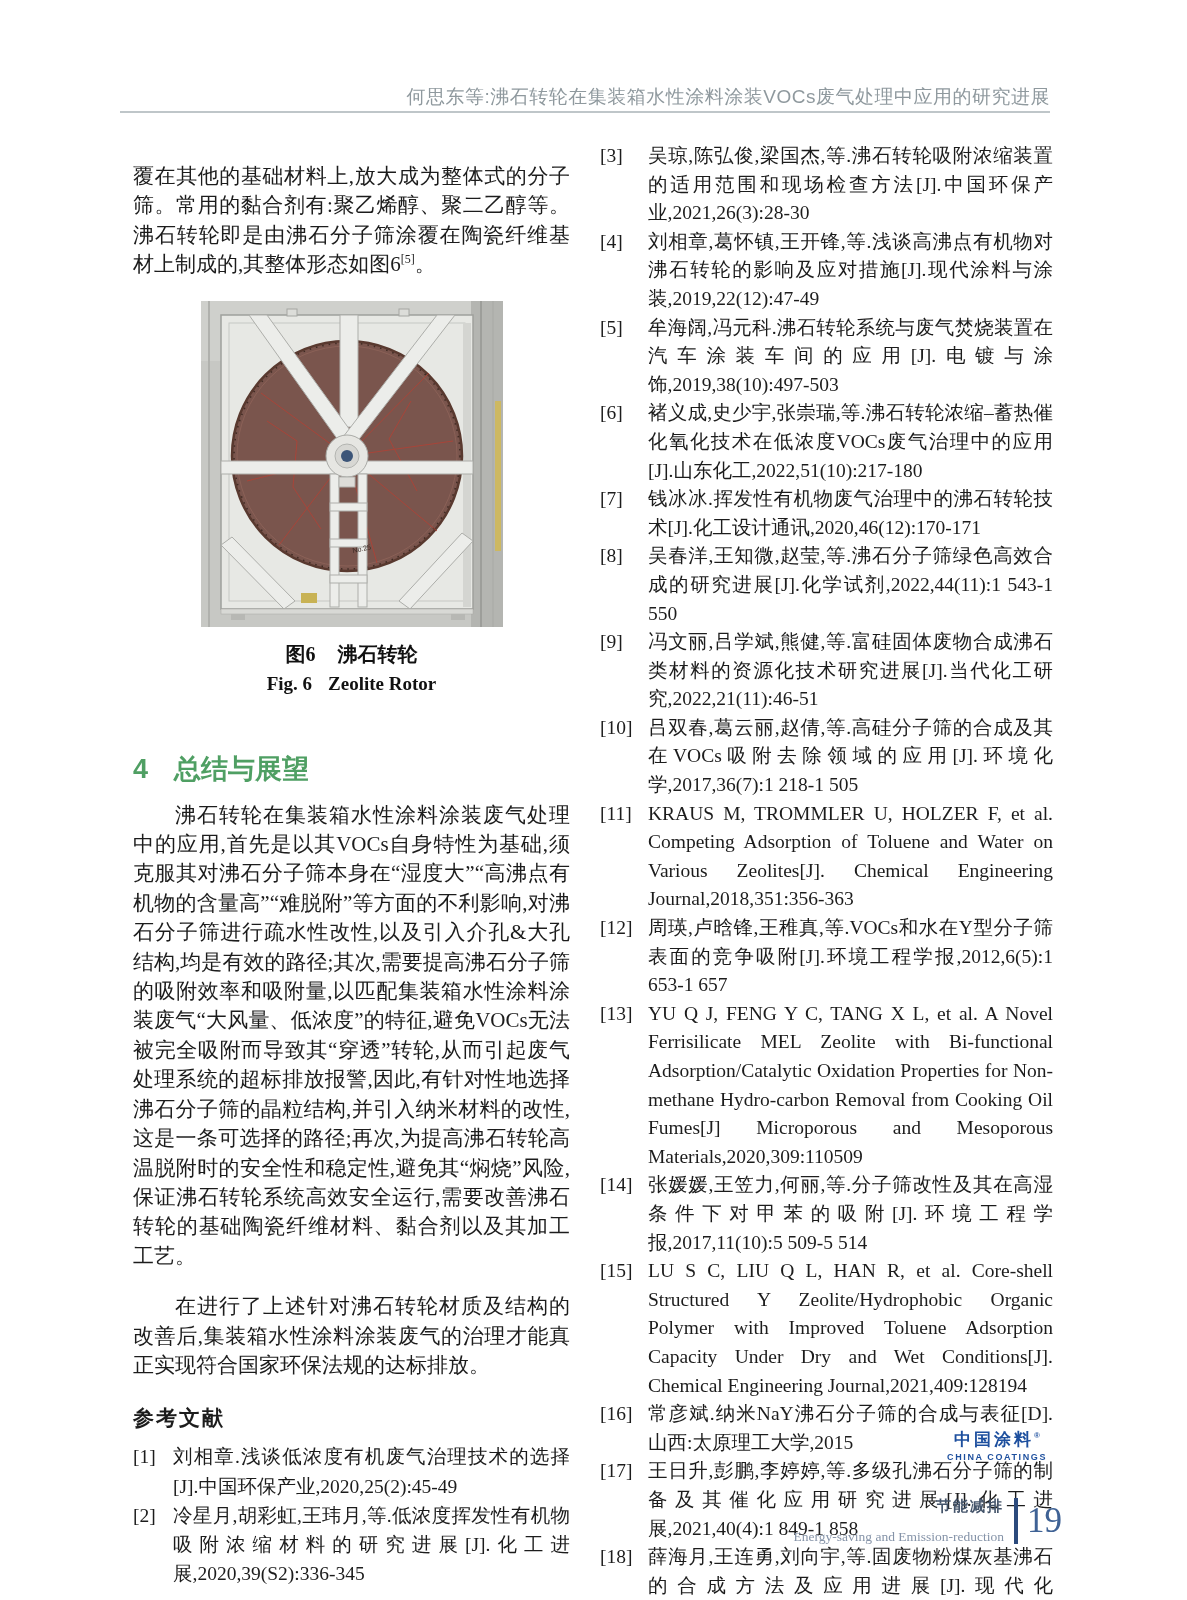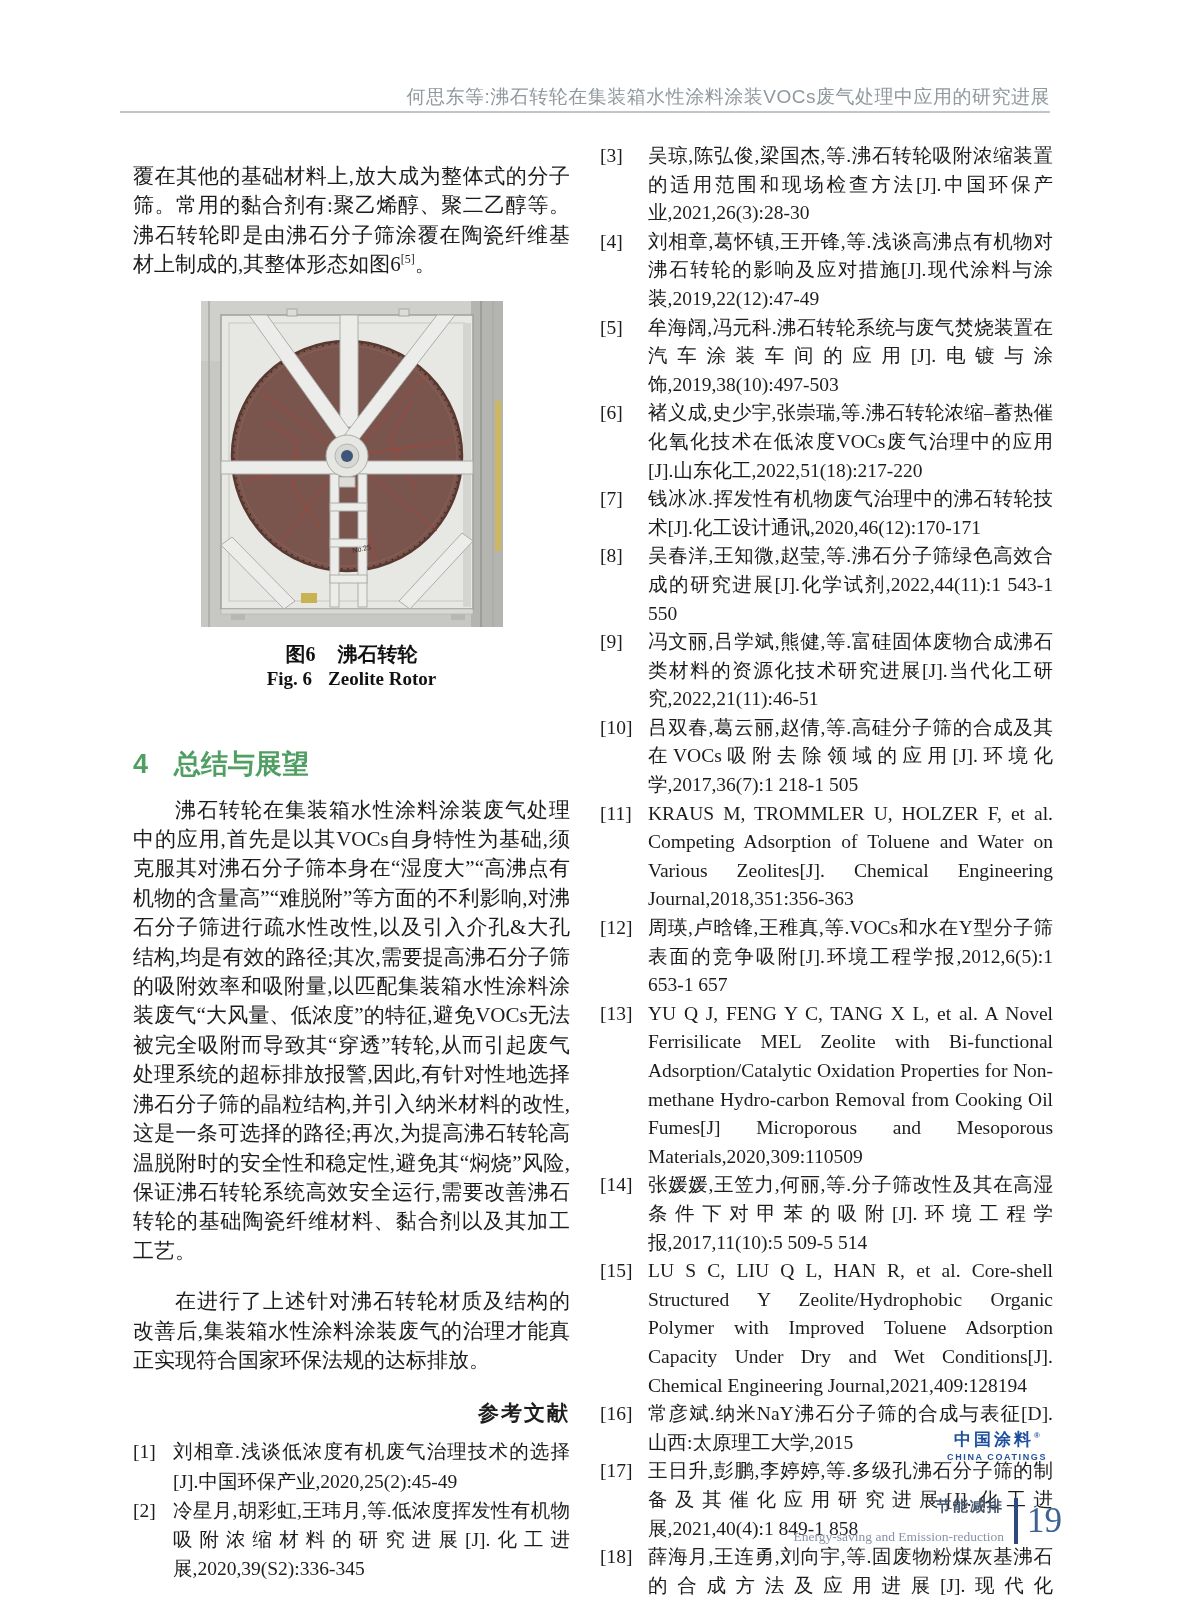--- a/index.html
+++ b/index.html
@@ -30,35 +30,35 @@
   .indent { text-indent:2em; }
   .body-text sup { font-size:12px; line-height:0; }
   
   .figure-wrap { margin-top:16px; text-align:center; }
   .caption-zh {
     margin-top:10px; text-align:center; font-size:20px; font-weight:bold;
     font-family:Liberation Serif, serif; color:#111;
   }
   .caption-zh .gap, .section-heading .gap, .footer-brand .gap { display:inline-block; width:22px; }
   .caption-en {
-    text-align:center; font-size:19px; font-weight:bold;
+    margin-top:5px; text-align:center; font-size:19px; font-weight:bold;
     font-family:"Liberation Serif","DejaVu Serif",serif; color:#111;
   }
   .caption-en .gap { display:inline-block; width:16px; }
   
   .section-heading {
     margin-top:56px; color:#4f9f63; font-weight:bold; font-size:27px;
     font-family:"Liberation Sans","DejaVu Sans",sans-serif;
   }
   .section-heading .num { margin-right:26px; }
   .para { margin-top:14px; }
   .para + .para { margin-top:0; }
   
   .refs-heading {
-    margin-top:24px; text-align:right; font-size:21px; font-weight:bold;
+    margin-top:24px; text-align:left; font-size:21px; font-weight:bold;
     font-family:"Liberation Sans","DejaVu Sans",sans-serif; letter-spacing:2px;
   }
   ul.refs { list-style:none; margin:10px 0 0 0; padding:0; }
   .ref {
     display:flex; font-size:19.5px; line-height:29.2px;
   }
   .col-right .ref { line-height:28.6px; }
   .ref-id { flex:0 0 40px; }
   .col-right .ref-id { flex:0 0 48px; }
   .ref-text { flex:1; text-align:justify; text-justify:inter-ideograph; }
@@ -194,21 +194,21 @@
       <li class="ref">
         <span class="ref-id">[4]</span>
         <span class="ref-text">刘相章,葛怀镇,王开锋,等.浅谈高沸点有机物对沸石转轮的影响及应对措施[J].现代涂料与涂装,2019,22(12):47-49</span>
       </li>
       <li class="ref">
         <span class="ref-id">[5]</span>
         <span class="ref-text">牟海阔,冯元科.沸石转轮系统与废气焚烧装置在汽车涂装车间的应用[J].电镀与涂饰,2019,38(10):497-503</span>
       </li>
       <li class="ref">
         <span class="ref-id">[6]</span>
-        <span class="ref-text">褚义成,史少宇,张崇瑞,等.沸石转轮浓缩–蓄热催化氧化技术在低浓度VOCs废气治理中的应用[J].山东化工,2022,51(18):217-220</span>
+        <span class="ref-text">褚义成,史少宇,张崇瑞,等.沸石转轮浓缩–蓄热催化氧化技术在低浓度VOCs废气治理中的应用[J].山东化工,2022,51(10):217-180</span>
       </li>
       <li class="ref">
         <span class="ref-id">[7]</span>
         <span class="ref-text">钱冰冰.挥发性有机物废气治理中的沸石转轮技术[J].化工设计通讯,2020,46(12):170-171</span>
       </li>
       <li class="ref">
         <span class="ref-id">[8]</span>
         <span class="ref-text">吴春洋,王知微,赵莹,等.沸石分子筛绿色高效合成的研究进展[J].化学试剂,2022,44(11):1 543-1 550</span>
       </li>
       <li class="ref">

